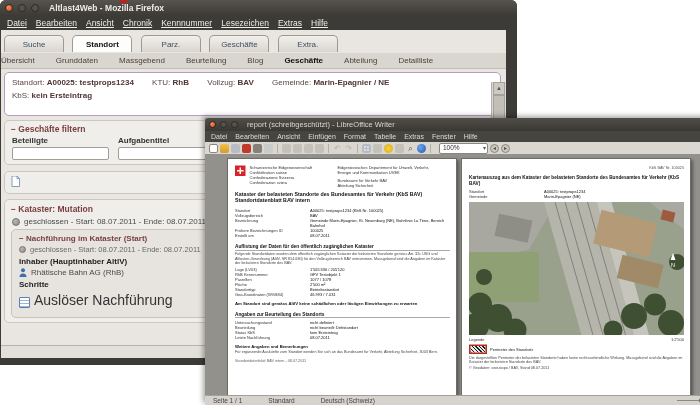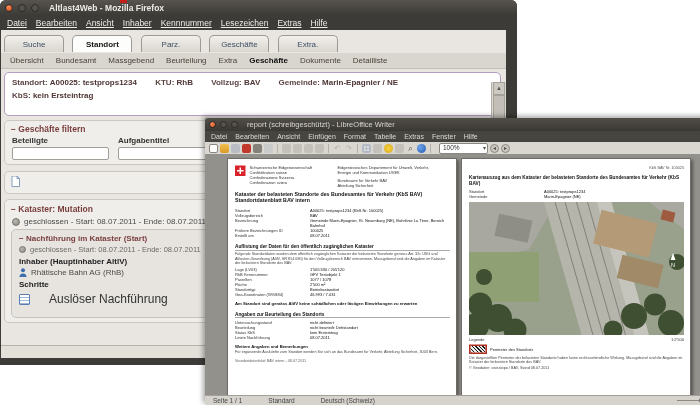--- a/index.html
+++ b/index.html
@@ -1,20 +1,20 @@
 <!DOCTYPE html>
 <html><head>
 <meta charset="utf-8">
 <style>
   html,body{margin:0;padding:0}
   body{width:700px;height:405px;overflow:hidden;background:#ffffff;
        font-family:"Liberation Sans","DejaVu Sans",sans-serif;position:relative}
   
   .abs{position:absolute}
-  .lab{font-weight:bold}
+  .lab{font-weight:normal}
   .val{font-weight:bold}
   
   #firefox{position:absolute;left:0;top:0;width:517px;height:365px;
            background:#3d3b37;border-radius:6px 6px 0 0}
   .ff-titlebar{position:absolute;left:0;top:0;right:0;height:15px;
                background:linear-gradient(#57544e,#3d3b37);border-radius:6px 6px 0 0;
                display:flex;align-items:center}
   .wbtn{width:8px;height:8px;border-radius:50%;margin-left:5px;border:1px solid #2b2a27;box-sizing:border-box}
   .wbtn.close{background:radial-gradient(circle at 35% 35%,#f08b5c,#dd4814)}
   .wbtn.plain{background:#55524c}
@@ -25,21 +25,21 @@
   .ff-menubar span{color:#f0eee9;font-size:8.5px;text-decoration:underline;white-space:nowrap;cursor:default}
   .ff-content{position:absolute;left:1px;right:11px;top:30px;bottom:7px;background:#e9e6e1;overflow:hidden}
   
   .ff-tabs{position:absolute;top:5px;left:3px;right:16px;height:18px;border-bottom:6px solid #a16207}
   .fftab{display:inline-block;width:60px;height:17px;line-height:17px;text-align:center;
          margin-right:4px;border:1px solid #9e9a93;border-bottom:none;border-radius:5px 5px 0 0;
          background:linear-gradient(#f2f0ec,#d9d5cf);font-size:8px;color:#3e4f63;
          overflow:hidden;white-space:nowrap;box-sizing:border-box;cursor:pointer}
   .fftab.active{background:#fdfdfc;color:#141414;font-weight:bold}
   .ff-subtabs{position:absolute;top:23px;left:0;right:0;height:15px;background:#d9d5cf;
-              border-bottom:1px solid #c2beb7;display:flex;align-items:center;gap:12px;padding-left:9px}
+              border-bottom:1px solid #c2beb7;display:flex;align-items:center;gap:21px;}
   .ff-subtabs span{font-size:8px;color:#4a4339;white-space:nowrap;cursor:pointer}
   .ff-subtabs span.active{font-weight:bold;color:#111}
   
   .infobox{position:absolute;top:42px;left:3px;right:5px;height:44px;background:#fff;
            border:1px solid #b49fc2;border-radius:5px;padding:4px 7px;box-sizing:border-box;
            font-size:8px;color:#5c4343;line-height:12.5px;overflow:hidden}
   .infobox .pair{margin-right:16px;white-space:nowrap}
   .infobox .val{color:#4e3535}
   
   .panel{position:absolute;left:3px;right:5px;background:#f0eeea;border:1px solid #ccc8c1;
@@ -49,21 +49,21 @@
   .flabel{font-size:8px;font-weight:bold;color:#333}
   .ffinput{position:absolute;height:13px;width:97px;background:#fff;border:1px solid #a29e97;
            border-radius:2px;font-size:8px;padding:0 3px;box-sizing:border-box}
   .docrow{display:flex;align-items:center;gap:5px;padding:4px 6px;font-size:8.5px;color:#333;cursor:pointer}
   .statline{display:flex;align-items:center;gap:4px;font-size:8px;color:#4a4a4a;white-space:nowrap}
   .dot-ic{width:8px;height:8px;border-radius:50%;background:radial-gradient(circle at 35% 35%,#bdbab4,#8a8780);
           border:1px solid #77756f;box-sizing:border-box;flex:none}
   .innerbox{position:absolute;left:6px;right:6px;top:29px;height:89px;background:#e7e4df;
             border:1px solid #c7c3bc;border-radius:5px;padding:4px 7px;box-sizing:border-box}
   .blabel{font-size:8px;font-weight:bold;color:#222;margin-top:3px}
-  .steprow{position:relative;display:flex;align-items:center;gap:19px;font-size:12px;color:#333;
+  .steprow{position:relative;display:flex;align-items:flex-end;gap:4px;font-size:14px;color:#333;
            margin-top:3px;width:210px;cursor:pointer}
   .check{position:absolute;left:192px;top:0;width:9px;height:9px;border-radius:50%;
          background:radial-gradient(circle at 35% 35%,#8bd37a,#3f9e32);border:1px solid #2e7d24;box-sizing:border-box}
   .check::after{content:"✓";color:#fff;font-size:6px;position:absolute;left:1.5px;top:-0.5px}
   .stepic{width:9px;height:9px;background:#fff;border:1px solid #5b7fb3;border-radius:1px;flex:none;
           background-image:linear-gradient(#9db6d6 1px,transparent 1px);background-size:100% 3px;background-position:0 2px}
   .ff-status{position:absolute;left:0;right:0;bottom:0;height:12px;background:#e3e0da;
              border-top:1px solid #b7b3ac;border-radius:0 0 0 4px}
   .ff-scroll{position:absolute;right:0;top:52px;bottom:13px;width:14px;background:#dbd7d1;border-left:1px solid #b5b1aa}
   .ff-scroll .arr{position:absolute;left:1px;right:1px;height:11px;background:#ccc8c2;border:1px solid #a5a19a;
@@ -147,42 +147,42 @@
     <span class="wbtn close"></span>
     <span class="wbtn plain"></span>
     <span class="wbtn plain"></span>
     <span class="ff-title">Altlast4Web - Mozilla Firefox</span>
     <span class="tb-marker"></span>
   </div>
   <div class="ff-menubar">
     <span>Datei</span>
     <span>Bearbeiten</span>
     <span>Ansicht</span>
-    <span>Inhaber</span>
+    <span>Chronik</span>
     <span>Kennnummer</span>
     <span>Lesezeichen</span>
     <span>Extras</span>
     <span>Hilfe</span>
   </div>
   <div class="ff-content">
     <div class="ff-tabs">
       <span class="fftab">Suche</span>
       <span class="fftab active">Standort</span>
       <span class="fftab">Parz.</span>
       <span class="fftab">Geschäfte</span>
       <span class="fftab">Extra.</span>
     </div>
     <div class="ff-subtabs">
       <span>Übersicht</span>
-      <span>Bundesamt</span>
+      <span>Grunddaten</span>
       <span>Massgebend</span>
       <span>Beurteilung</span>
-      <span>Extra</span>
+      <span>Blog</span>
       <span class="active">Geschäfte</span>
-      <span>Dokumente</span>
+      <span>Abteilung</span>
       <span>Detailliste</span>
     </div>
 
     <div class="infobox">
       <div>
         <span class="pair"><span class="lab">Standort:</span> <span class="val">A00025: testprops1234</span></span>
         <span class="pair"><span class="lab">KTU:</span> <span class="val">RhB</span></span>
         <span class="pair"><span class="lab">Vollzug:</span> <span class="val">BAV</span></span>
         <span class="pair"><span class="lab">Gemeinde:</span> <span class="val">Marin-Epagnier / NE</span></span>
       </div>

